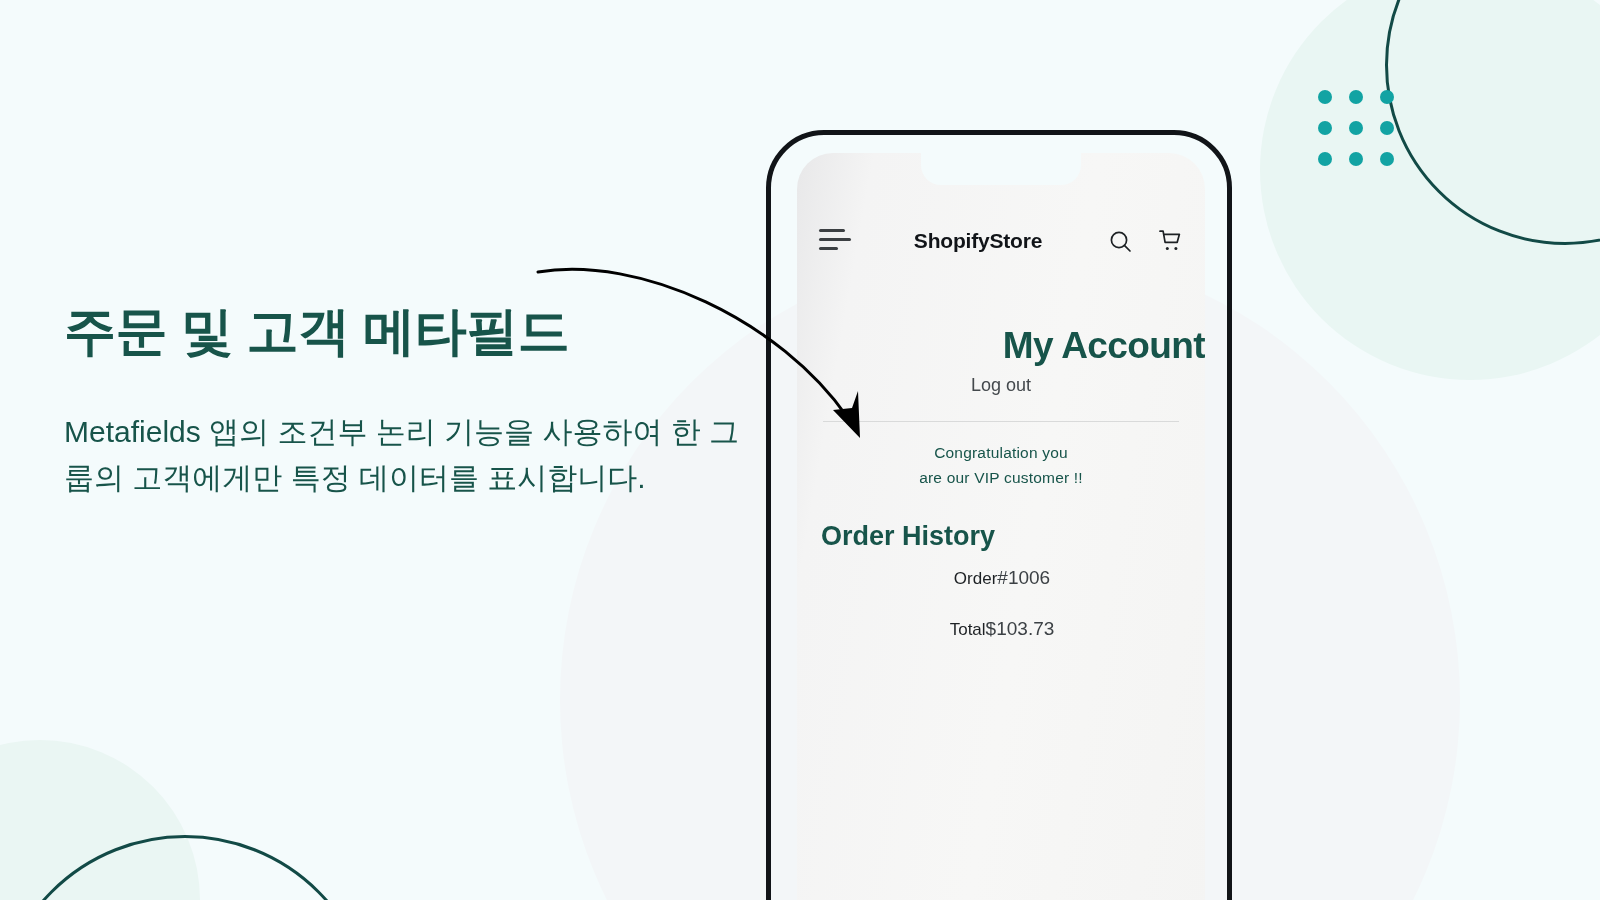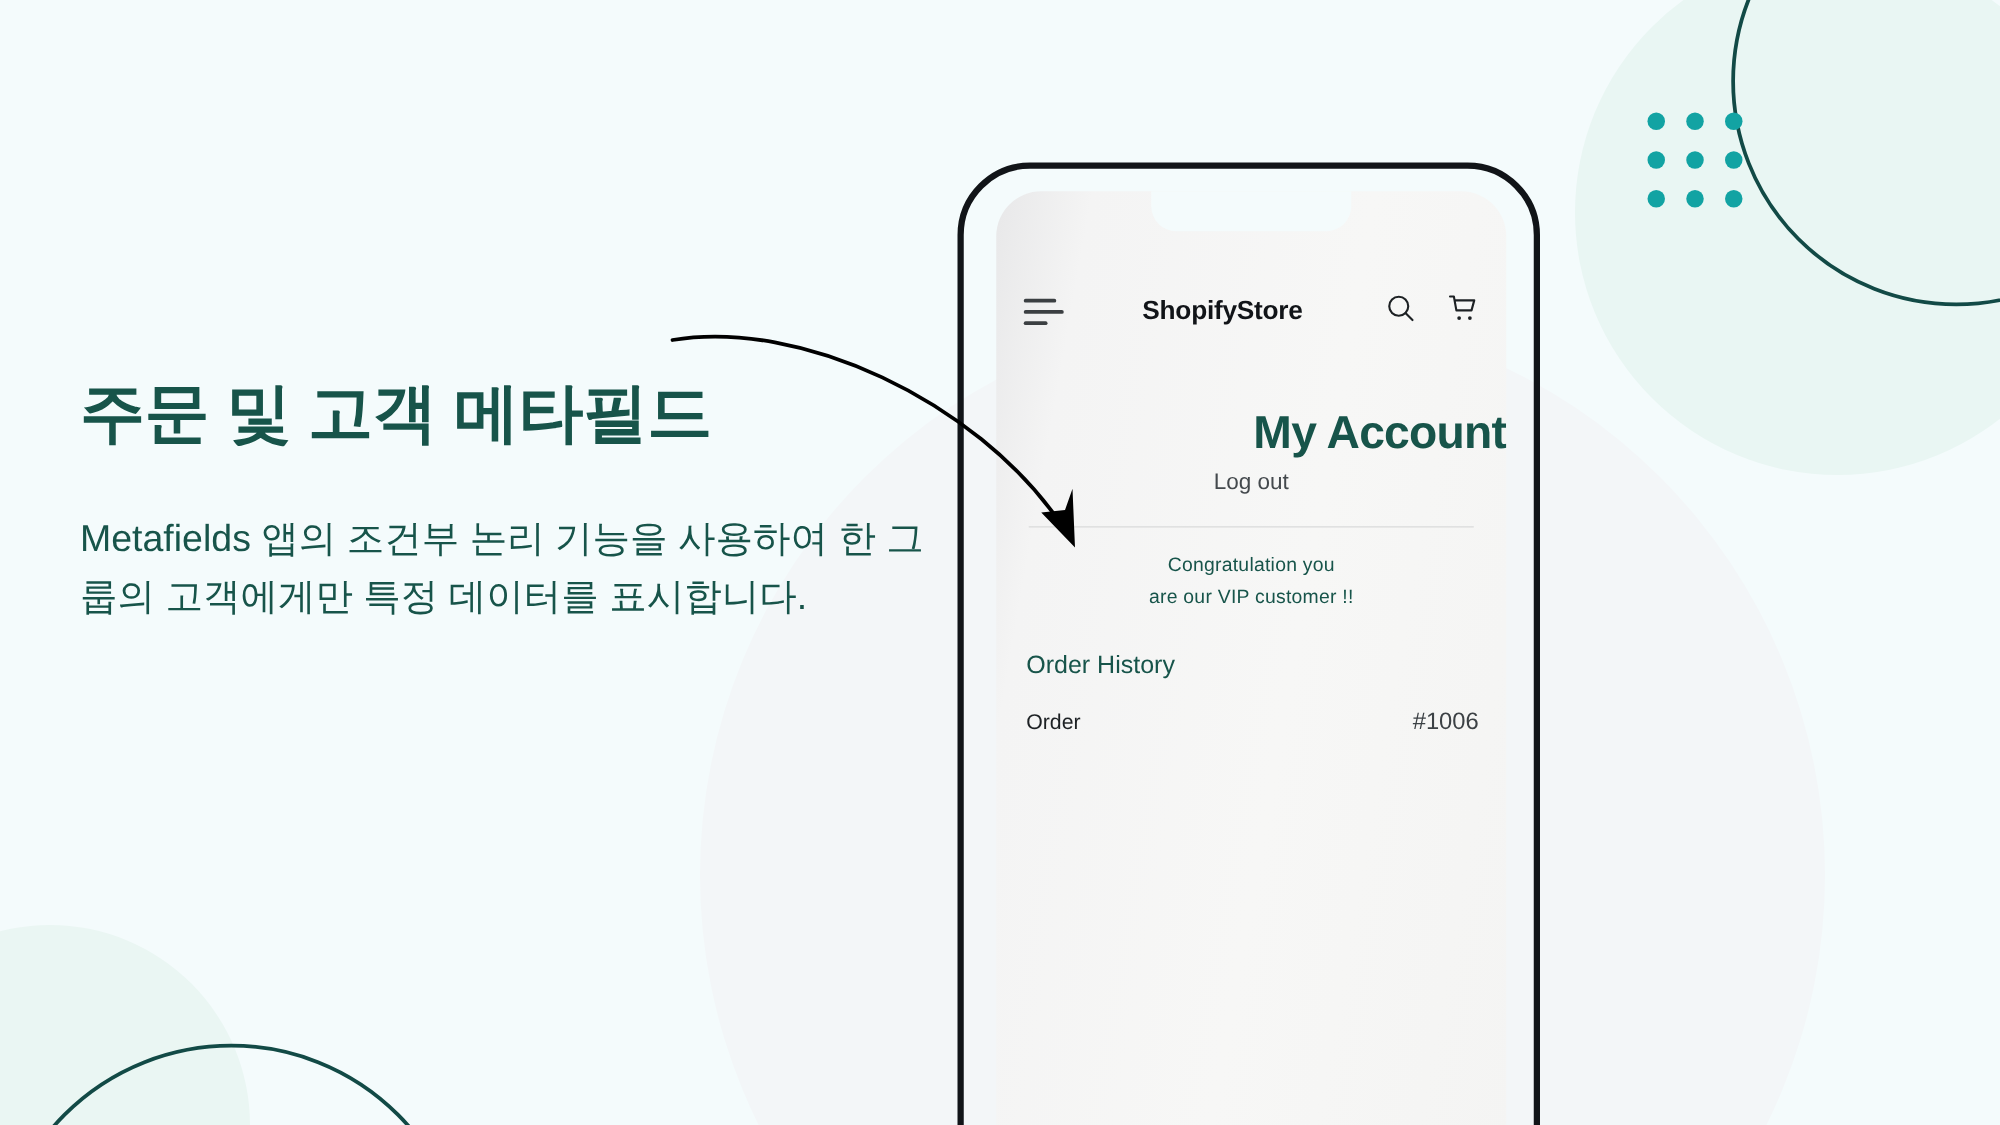--- a/index.html
+++ b/index.html
@@ -123,21 +123,21 @@
     width:160px; height:34px;
     background:#f4fbfc;
     border-radius:0 0 20px 20px;
   }
 
   .topbar {
     position:absolute;
     left:0; right:0; top:76px;
     height:40px;
     display:flex;
-    align-items:center;
+    align-items:flex-start;
     padding:0 22px;
   }
   .hamburger {
     width:34px;
     display:flex; flex-direction:column; gap:6px;
     cursor:pointer;
   }
   .hamburger span { display:block; height:3px; background:#3b3f42; border-radius:2px; }
   .hamburger span:nth-child(1){ width:26px; }
   .hamburger span:nth-child(2){ width:32px; }
@@ -184,31 +184,31 @@
     font-size:15.5px;
     font-weight:400;
     line-height:1.6;
     color:#17544a;
     letter-spacing:0.2px;
   }
 
   .section-title {
     position:absolute;
     left:24px; top:368px;
-    font-size:20px;
-    font-weight:400;
+    font-size:27px;
+    font-weight:700;
     color:#17544a;
   }
   .rows {
     position:absolute;
     left:24px; right:22px; top:414px;
   }
   .row {
     display:flex;
-    justify-content:space-between;
+    justify-content:center;
     align-items:baseline;
     height:51px;
   }
   .row .k { font-size:17px; color:#1d2124; }
   .row .v { font-size:19px; color:#3c4145; }
 </style>
 </head>
 <body>
 
 <div class="bg-layer">
@@ -273,20 +273,24 @@
       <div>are our VIP customer !!</div>
     </div>
 
     <div class="section-title">Order History</div>
 
     <div class="rows">
       <div class="row">
         <span class="k">Order</span>
         <span class="v">#1006</span>
       </div>
+      <div class="row">
+        <span class="k">Total</span>
+        <span class="v">$103.73</span>
+      </div>
     </div>
   </div>
 </div>
 
 <svg class="arrow-svg" viewBox="0 0 370 200">
   <path d="M8 22 C 110 5, 250 70, 318 168" stroke="#000" stroke-width="3" fill="none" stroke-linecap="round"></path>
   <path d="M330 188 L303 160 L322 158 L328 141 Z" fill="#000"></path>
 </svg>
 
 </body></html>

